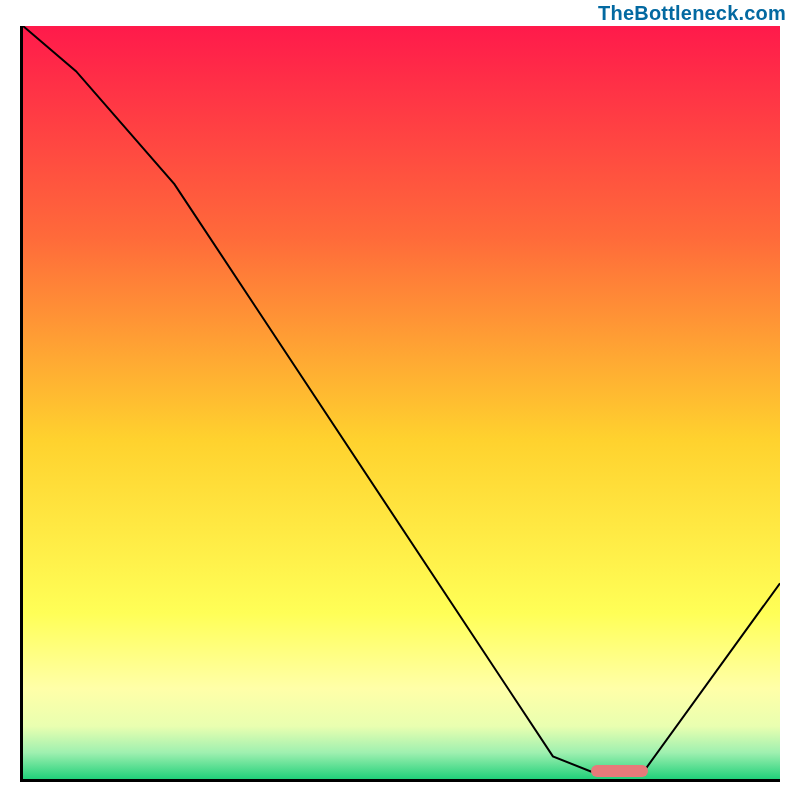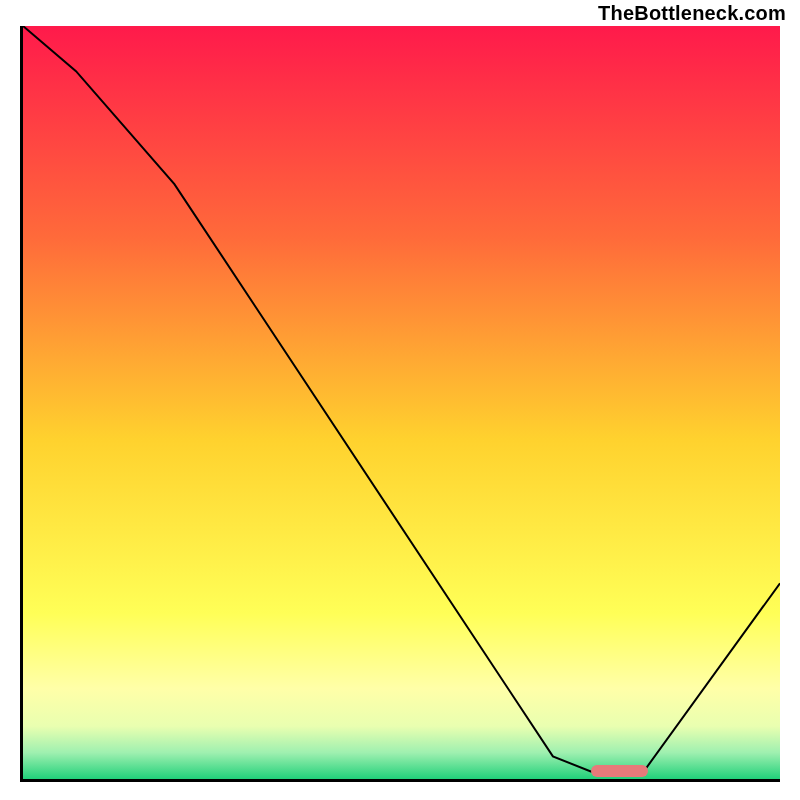--- a/index.html
+++ b/index.html
@@ -15,21 +15,21 @@
     width: 800px;
     height: 800px;
   }
   .attribution {
     position: absolute;
     top: 2px;
     right: 14px;
     font-size: 20px;
     font-weight: 600;
     letter-spacing: 0.2px;
-    color: #000000;
+    color: #0369a1;
     user-select: none;
   }
   .plot {
     position: absolute;
     left: 20px;
     top: 26px;
     width: 760px;
     height: 756px;
     border-left: 3px solid #000;
     border-bottom: 3px solid #000;

